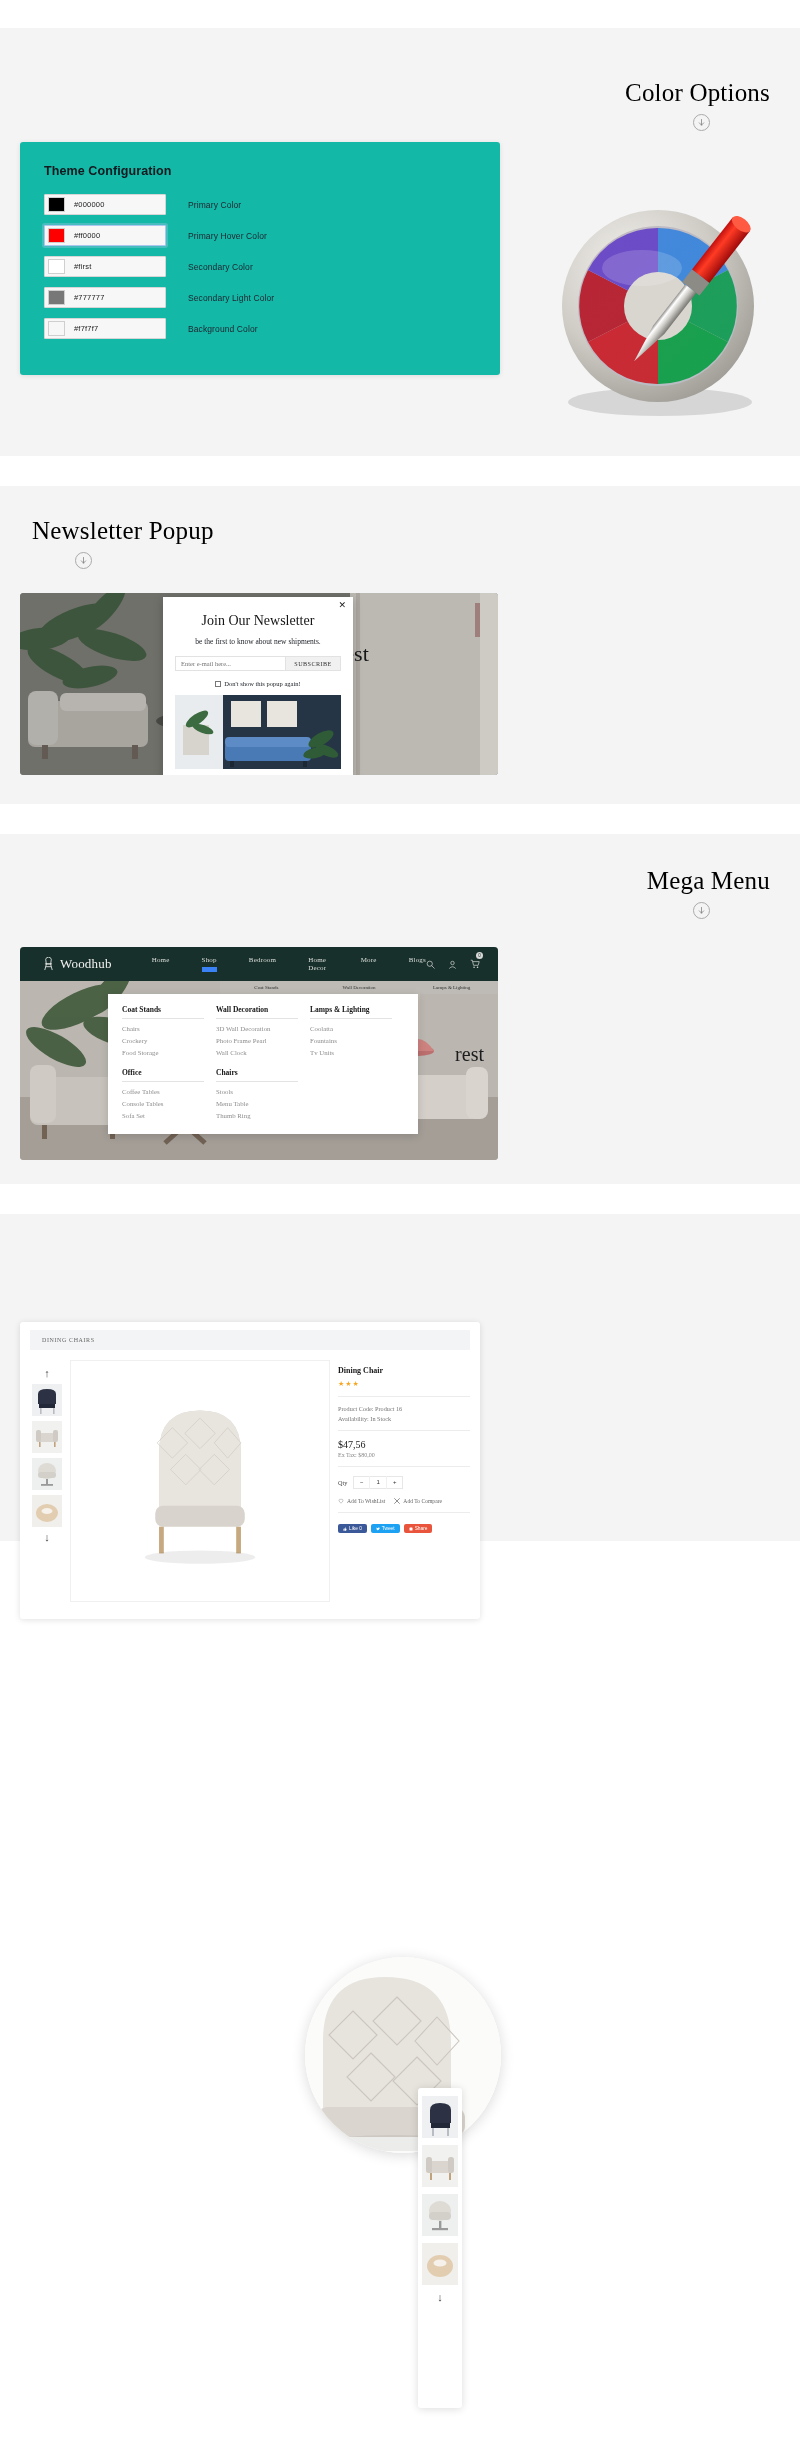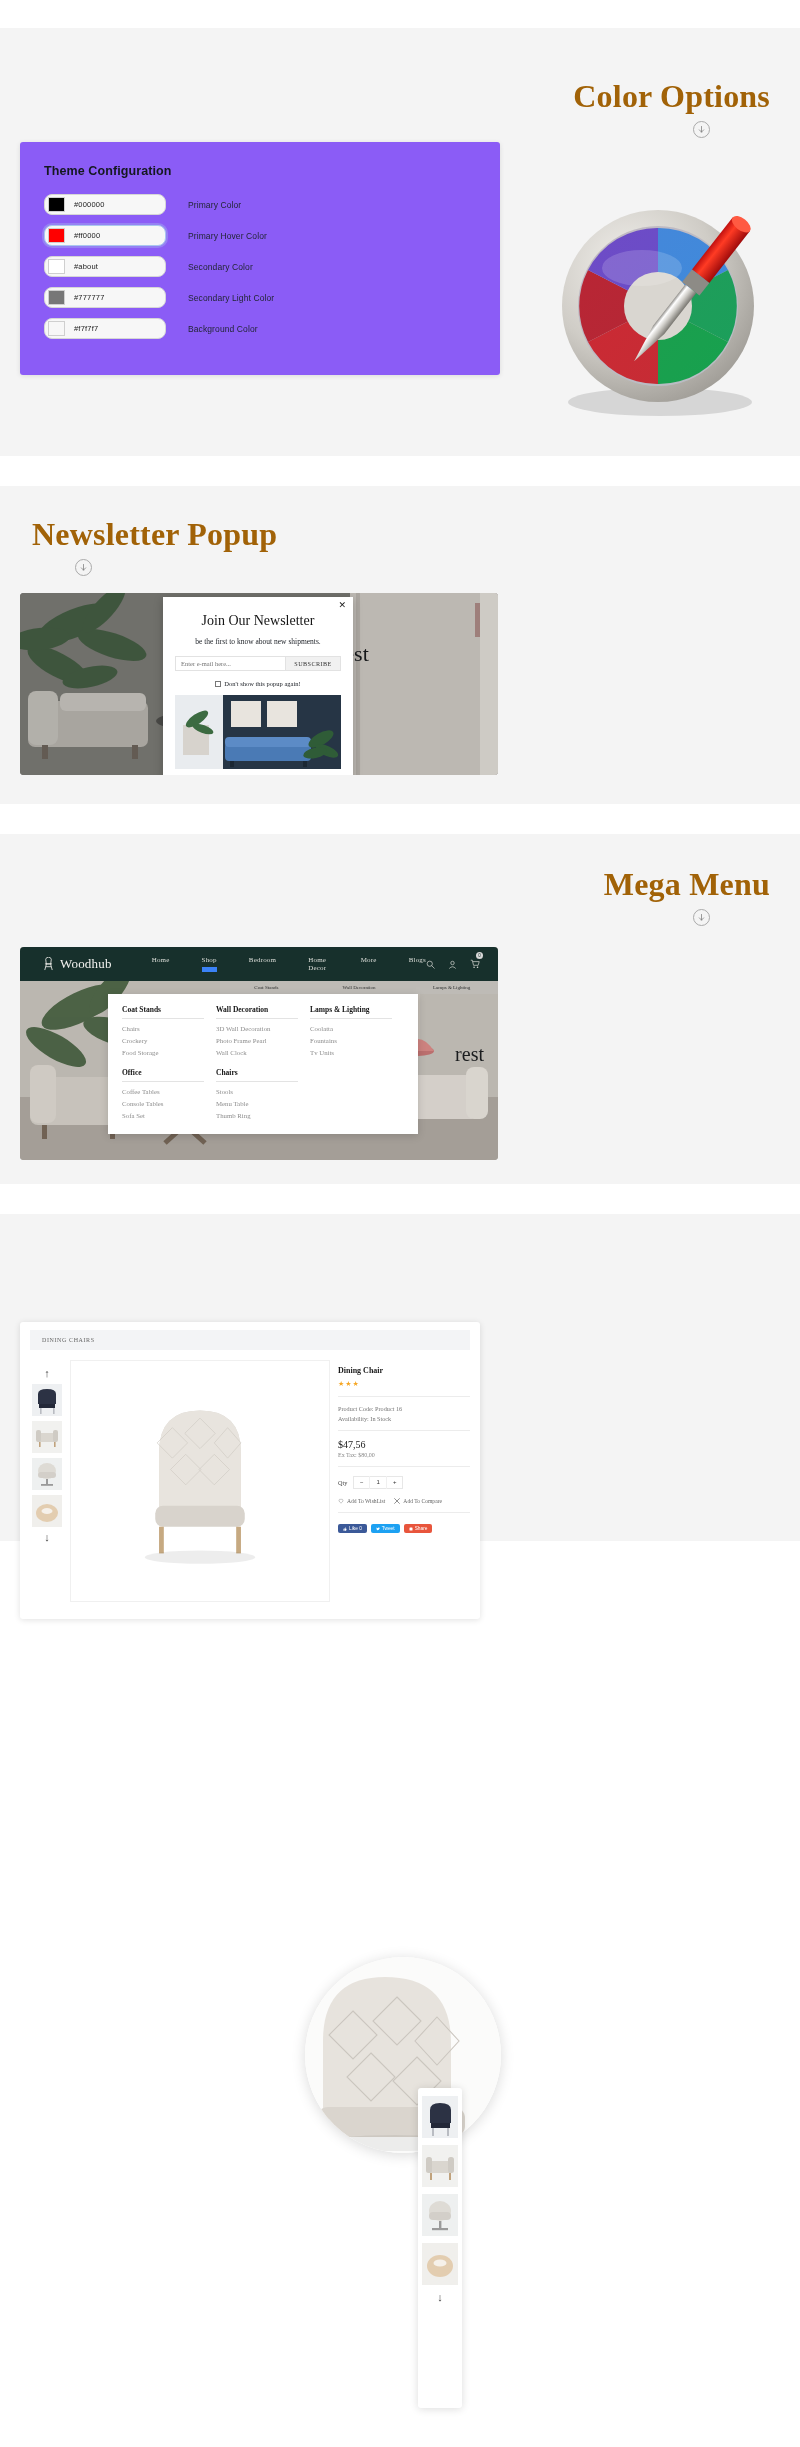--- a/index.html
+++ b/index.html
@@ -11,23 +11,23 @@
     height: 2447px;
     overflow: hidden;
   }
 
   .section { width: 800px; background: #f4f4f4; position: relative; }
   .gap { width: 800px; background: #ffffff; }
 
   .sec-head { text-align: center; }
   .sec-title {
     font-family: "Liberation Serif", serif;
-    font-weight: 700;
-    font-size: 32px;
-    color: #a16207;
+    font-weight: 400;
+    font-size: 25px;
+    color: #000000;
     letter-spacing: 0.2px;
     line-height: 1;
   }
   .sec-title.right { text-align: right; padding-right: 30px; }
   .sec-title.left  { text-align: left;  padding-left: 32px; }
 
   .arrow-circle {
     width: 17px; height: 17px; border: 1px solid #aaa; border-radius: 50%;
     display: inline-flex; align-items: center; justify-content: center;
     margin-top: 9px;
@@ -35,33 +35,33 @@
   .arrow-circle svg { display: block; }
   .arrow-row { display: flex; }
   .arrow-row.right { justify-content: flex-end; padding-right: 90px; }
   .arrow-row.left  { justify-content: flex-start; padding-left: 75px; }
 
   
   #sec-color { height: 428px; padding-top: 52px; }
   .theme-card {
     position: absolute; left: 20px; top: 114px;
     width: 480px; height: 233px;
-    background: #8b5cf6; border-radius: 3px;
+    background: #14b8a6; border-radius: 3px;
     box-shadow: 0 1px 5px rgba(0,0,0,.10);
     padding: 22px 24px;
     z-index: 2;
   }
   .theme-card h3 {
     font-size: 12.5px; font-weight: 700; color: #14181f;
     letter-spacing: .1px; margin-bottom: 16px;
   }
   .color-row { display: flex; align-items: center; margin-bottom: 10px; }
   .color-field {
     width: 122px; height: 21px; border: 1px solid #d6d6d6;
-    border-radius: 8px; background: #f7f7f7;
+    border-radius: 1px; background: #f7f7f7;
     display: flex; align-items: center; padding: 0 3px;
   }
   .color-field.focused { border-color: #a9c7ef; box-shadow: 0 0 0 2px rgba(169,199,239,.35); }
   .swatch { width: 17px; height: 15px; border: 1px solid #cfcfcf; flex: none; }
   .hexlabel { font-size: 7.5px; color: #1b1b1b; margin-left: 9px; letter-spacing: .2px; }
   .color-label { font-size: 8.5px; color: #1f2430; margin-left: 22px; letter-spacing: .1px; }
 
   
   .dropper-wrap { position: absolute; right: 18px; top: 150px; width: 250px; height: 250px; z-index: 3; }
 
@@ -323,21 +323,21 @@
       <div class="color-field focused">
         <span class="swatch" style="background:#ff0000"></span>
         <span class="hexlabel">#ff0000</span>
       </div>
       <span class="color-label">Primary Hover Color</span>
     </div>
 
     <div class="color-row">
       <div class="color-field">
         <span class="swatch" style="background:#ffffff"></span>
-        <span class="hexlabel">#about</span>
+        <span class="hexlabel">#first</span>
       </div>
       <span class="color-label">Secondary Color</span>
     </div>
 
     <div class="color-row">
       <div class="color-field">
         <span class="swatch" style="background:#777777"></span>
         <span class="hexlabel">#777777</span>
       </div>
       <span class="color-label">Secondary Light Color</span>

